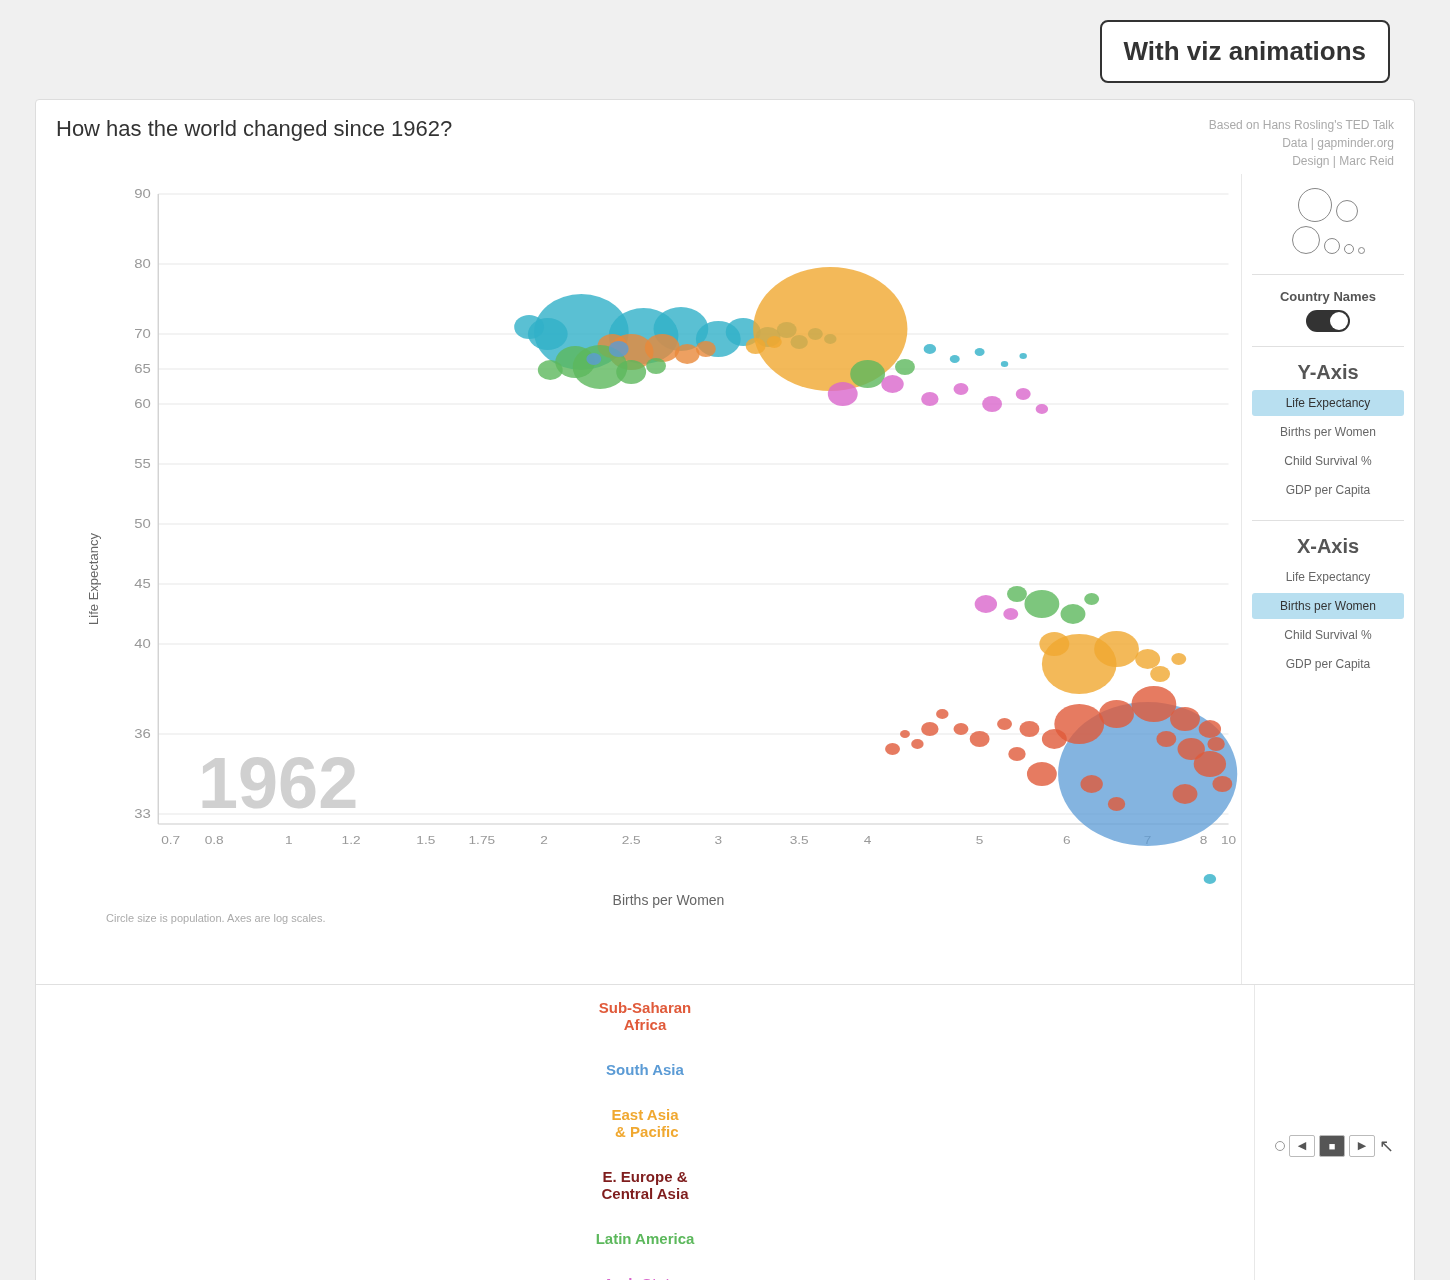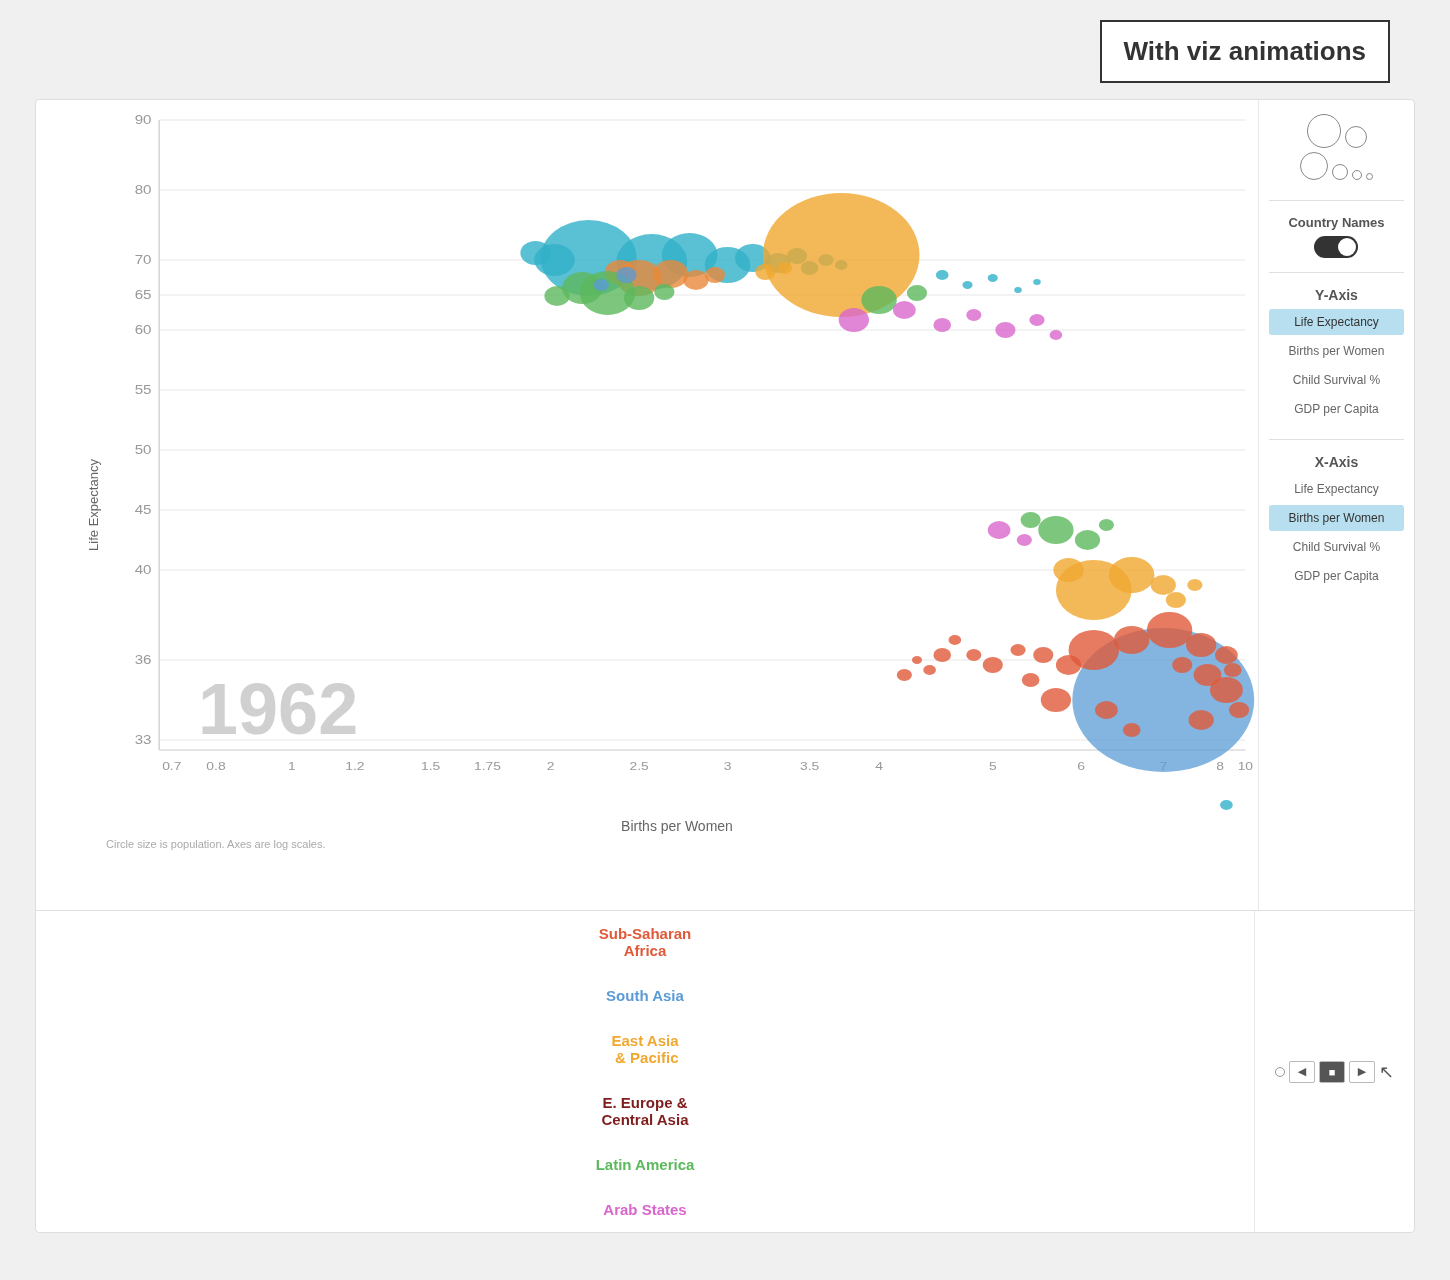--- a/index.html
+++ b/index.html
@@ -11,21 +11,21 @@
       display: flex;
       flex-direction: column;
       align-items: center;
       padding: 20px;
     }
 
     
     .top-badge {
       align-self: flex-end;
       border: 2px solid #333;
-      border-radius: 0;
+      border-radius: 8px;
       padding: 14px 22px;
       font-size: 26px;
       font-weight: bold;
       color: #333;
       background: white;
       margin-bottom: 16px;
       margin-right: 40px;
     }
 
     
@@ -101,21 +101,21 @@
     }
 
     
     .chart-svg {
       width: 100%;
       height: 700px;
     }
 
     
     .sidebar {
-      width: 156px;
+      width: 173px;
       border-left: 1px solid #e8e8e8;
       padding: 14px 10px;
       display: flex;
       flex-direction: column;
       align-items: center;
       gap: 10px;
     }
 
     
     .size-legend {
@@ -165,21 +165,21 @@
       position: absolute;
       top: 2px;
       right: 2px;
     }
 
     
     .axis-section {
       width: 100%;
     }
     .axis-section-title {
-      font-size: 14px;
+      font-size: 20px;
       color: #555;
       text-align: center;
       font-weight: bold;
       margin-bottom: 6px;
     }
     .axis-btn {
       display: block;
       width: 100%;
       padding: 6px 8px;
       margin-bottom: 3px;
@@ -268,20 +268,28 @@
       user-select: none;
     }
   </style>
 </head>
 <body>
 
 <div class="top-badge">With viz animations</div>
 
 <div class="main-container">
 
+  <div class="chart-header">
+    <div class="chart-title">How has the world changed since 1962?</div>
+    <div class="chart-attribution">
+      <div>Based on Hans Rosling's TED Talk</div>
+      <div>Data | gapminder.org</div>
+      <div>Design | Marc Reid</div>
+    </div>
+  </div>
 
   <div class="chart-and-sidebar">
 
     <div class="chart-area">
       <div class="y-axis-label">Life Expectancy</div>
 
       <div class="chart-inner">
         
         <div class="year-watermark">1962</div>
 

